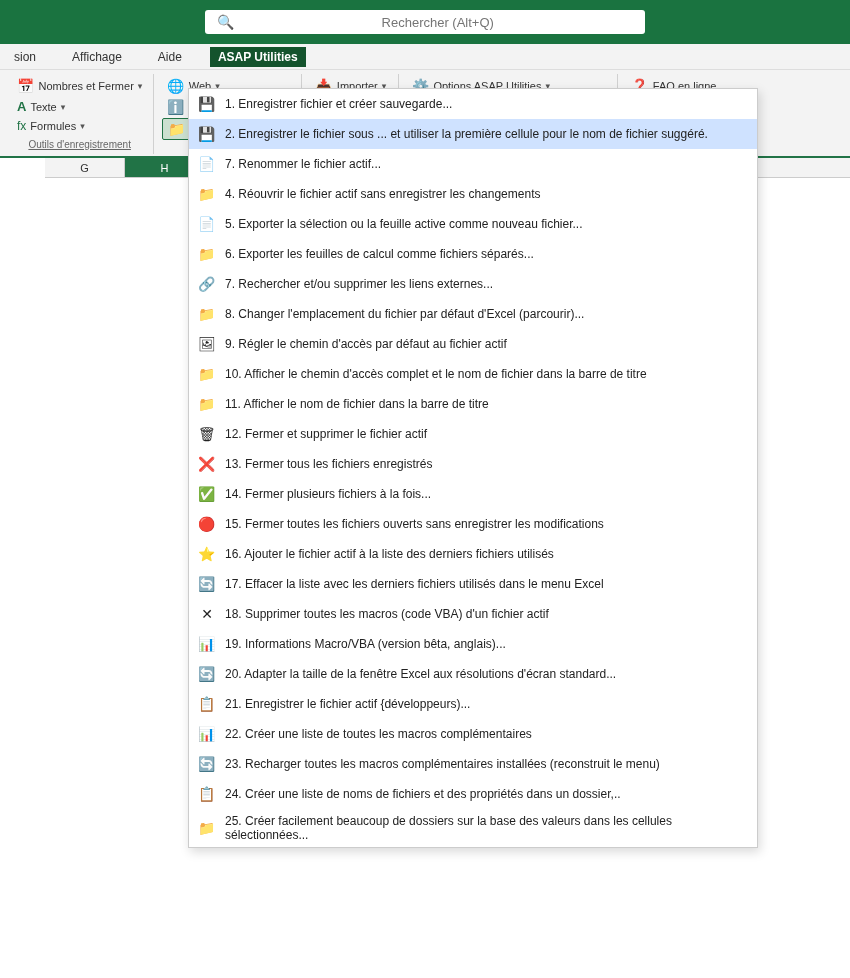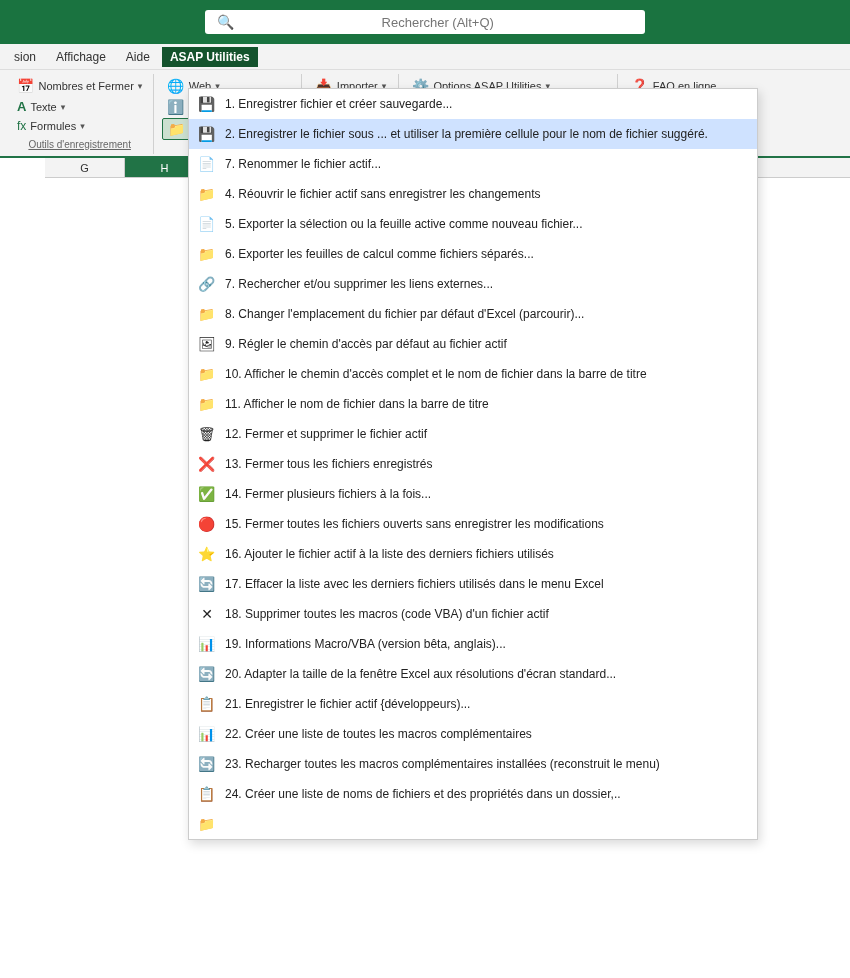--- a/index.html
+++ b/index.html
@@ -38,21 +38,21 @@
     }
 
     
     .menu-bar {
       background: #f3f3f3;
       border-bottom: 1px solid #ddd;
       display: flex;
       align-items: center;
       padding: 9px 6px;
       height: 26px;
-      gap: 4px;
+      gap: 20px;
     }
     .menu-bar span {
       padding: 3px 8px;
       font-size: 12px;
       cursor: pointer;
       color: #333;
     }
     .menu-bar span.active { color: white; background: #14532d; font-weight: 700; }
 
     
@@ -380,20 +380,21 @@
     <div class="menu-item">
       <span class="menu-item-icon">🔄</span>
       <span class="menu-item-text">23. Recharger toutes les macros complémentaires installées (reconstruit le menu)</span>
     </div>
     <div class="menu-item">
       <span class="menu-item-icon">📋</span>
       <span class="menu-item-text">24. Créer une liste de noms de fichiers et des propriétés dans un dossier,..</span>
     </div>
     <div class="menu-item">
       <span class="menu-item-icon">📁</span>
+      <span class="menu-item-text">25. Créer facilement beaucoup de dossiers sur la base des valeurs dans les cellules sélectionnées...</span>
     </div>
   </div>
 
 <div class="sheet-area">
   <div class="col-headers">
     <div class="col-header">G</div>
     <div class="col-header active">H</div>
     <div class="col-header">I</div>
     <div class="col-header"></div>
     <div class="col-header"></div>

